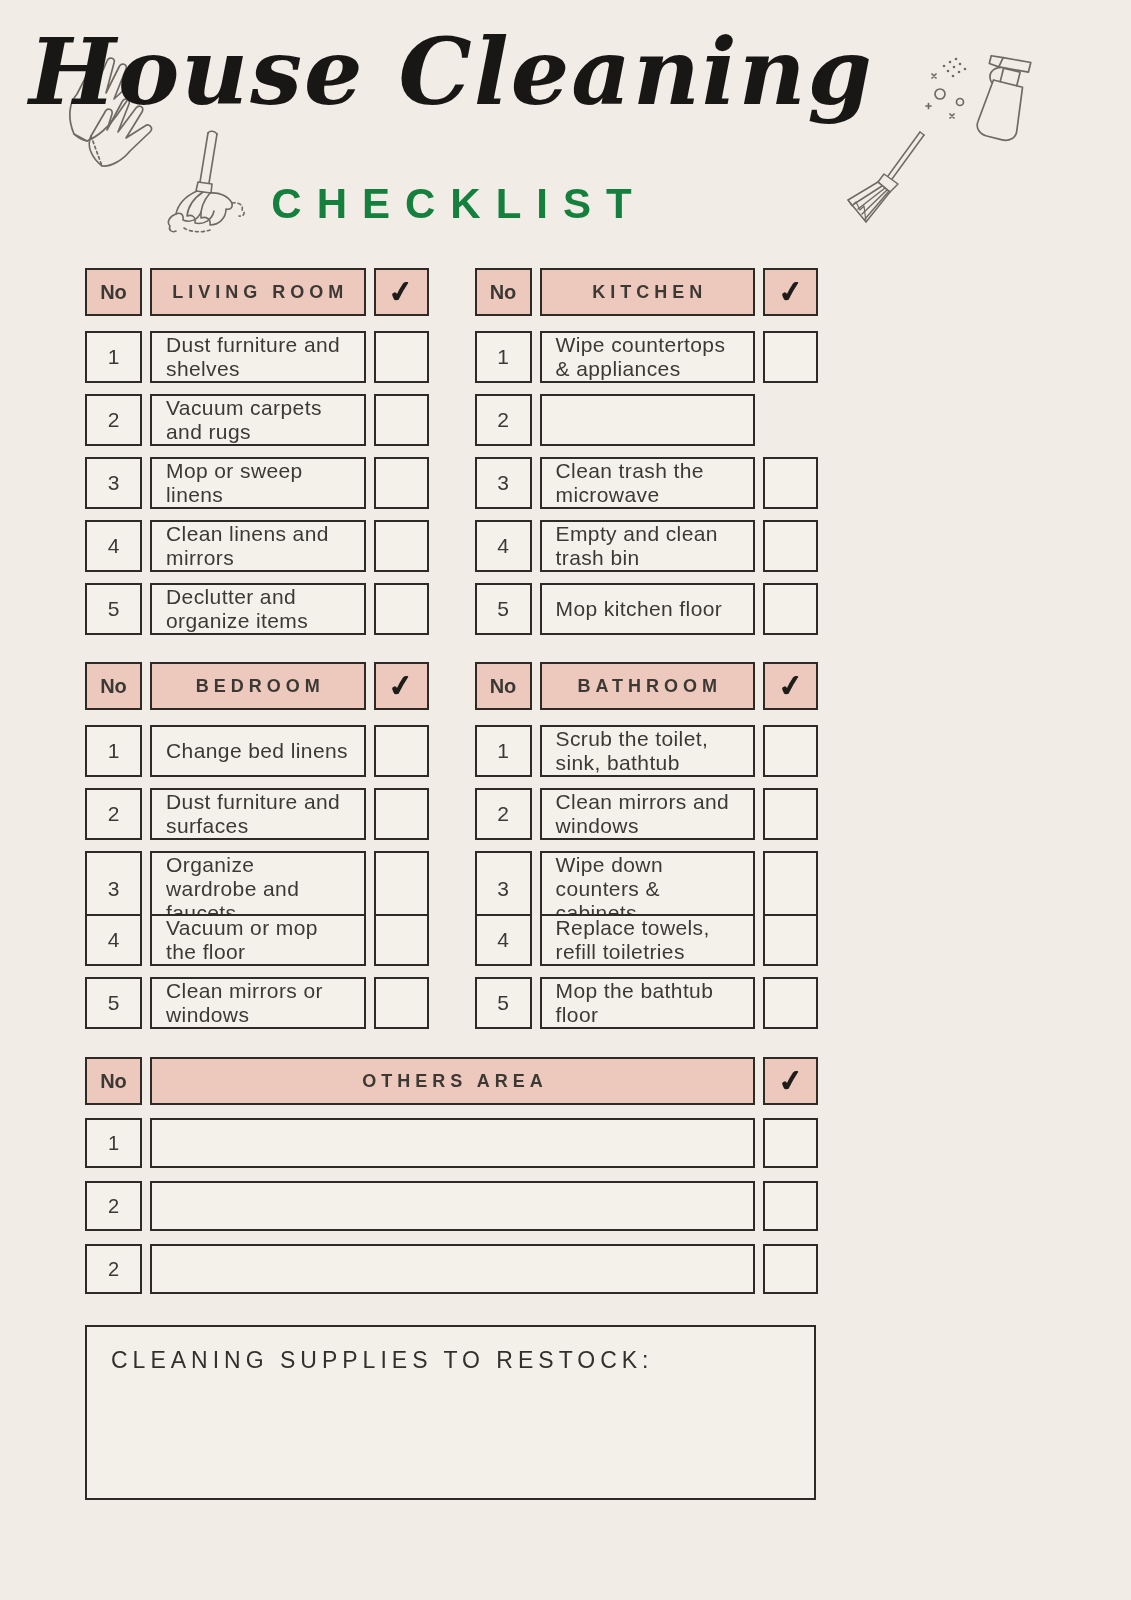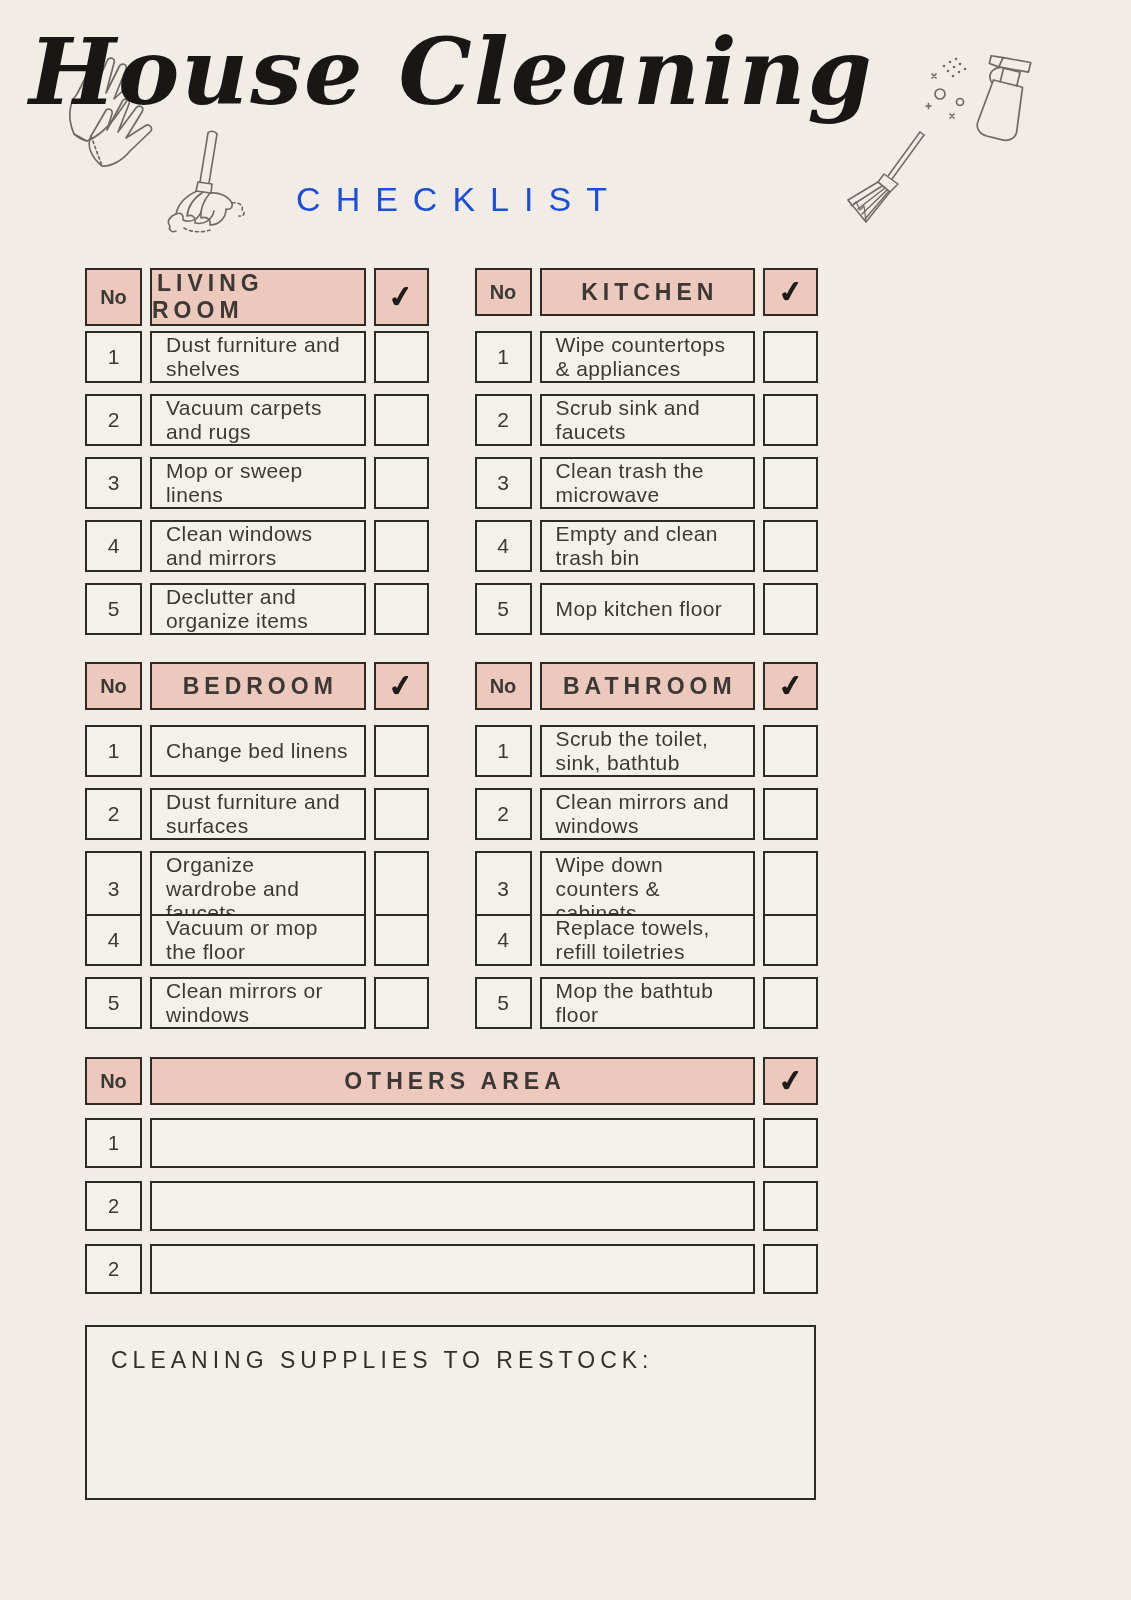--- a/index.html
+++ b/index.html
@@ -23,22 +23,22 @@
   .broom{left:836px;top:128px;}
   .script-title{
     position:absolute;left:50%;top:18px;transform:translateX(-50%);
     font-family:"DejaVu Serif", serif;
     font-style:italic;font-weight:700;
     font-size:92px;letter-spacing:2px;white-space:nowrap;
     color:#181715;
   }
   .sub-title{
     position:absolute;left:50%;top:180px;transform:translateX(-50%);
-    font-size:34px;letter-spacing:15px;font-weight:400;
-    color:#1d4ed8;white-space:nowrap;text-indent:15px;
+    font-size:42px;letter-spacing:15px;font-weight:700;
+    color:#15803d;white-space:nowrap;text-indent:15px;
   }
 
   
   .grid{
     display:grid;grid-template-columns:1fr 1fr;
     column-gap:46px;row-gap:27px;
     margin:0 85px;
   }
   .row{display:grid;grid-template-columns:57px 1fr 55px;gap:8px;}
   .hrow{height:48px;margin-bottom:15px;}
@@ -46,21 +46,21 @@
   .trow:last-child{margin-bottom:0;}
   .cell{
     border:2px solid #2e2b27;
     background:#f4f1ea;
     display:flex;align-items:center;justify-content:center;
     box-sizing:border-box;
     font-size:21px;color:#3c3935;
   }
   .cell.pink{background:#ecc8bd;}
   .cell.no-h{font-weight:700;font-size:20px;}
-  .cell.title-h{font-weight:700;letter-spacing:5px;font-size:23px;text-indent:5px;}
+  .cell.title-h{font-weight:700;letter-spacing:5px;font-size:18px;text-indent:5px;}
   .cell.task{justify-content:flex-start;padding:0 14px;letter-spacing:0.4px;}
   .tick{
     font-weight:900;font-size:30px;line-height:1;color:#1f1d1a;
     text-shadow:0.7px 0 0 #1f1d1a;
     transform:rotate(-6deg);
   }
 
   
   .others{margin:28px 85px 0 85px;}
   .others .hrow{margin-bottom:13px;}
@@ -177,21 +177,21 @@
         <div class="cell task">Vacuum carpets and rugs</div>
         <div class="cell"></div>
       </div>
       <div class="row trow">
         <div class="cell">3</div>
         <div class="cell task">Mop or sweep linens</div>
         <div class="cell"></div>
       </div>
       <div class="row trow">
         <div class="cell">4</div>
-        <div class="cell task">Clean windows and mirrors</div>
+        <div class="cell task">Clean linens and mirrors</div>
         <div class="cell"></div>
       </div>
       <div class="row trow">
         <div class="cell">5</div>
         <div class="cell task">Declutter and organize items</div>
         <div class="cell"></div>
       </div>
     </section>
 
     <section>
@@ -202,21 +202,20 @@
             <span class="tick">✓</span>
           </div>
       </div>
       <div class="row trow">
         <div class="cell">1</div>
         <div class="cell task">Wipe countertops &amp; appliances</div>
         <div class="cell"></div>
       </div>
       <div class="row trow">
         <div class="cell">2</div>
-        <div class="cell task">Scrub sink and faucets</div>
         <div class="cell"></div>
       </div>
       <div class="row trow">
         <div class="cell">3</div>
         <div class="cell task">Clean trash the microwave</div>
         <div class="cell"></div>
       </div>
       <div class="row trow">
         <div class="cell">4</div>
         <div class="cell task">Empty and clean trash bin</div>

